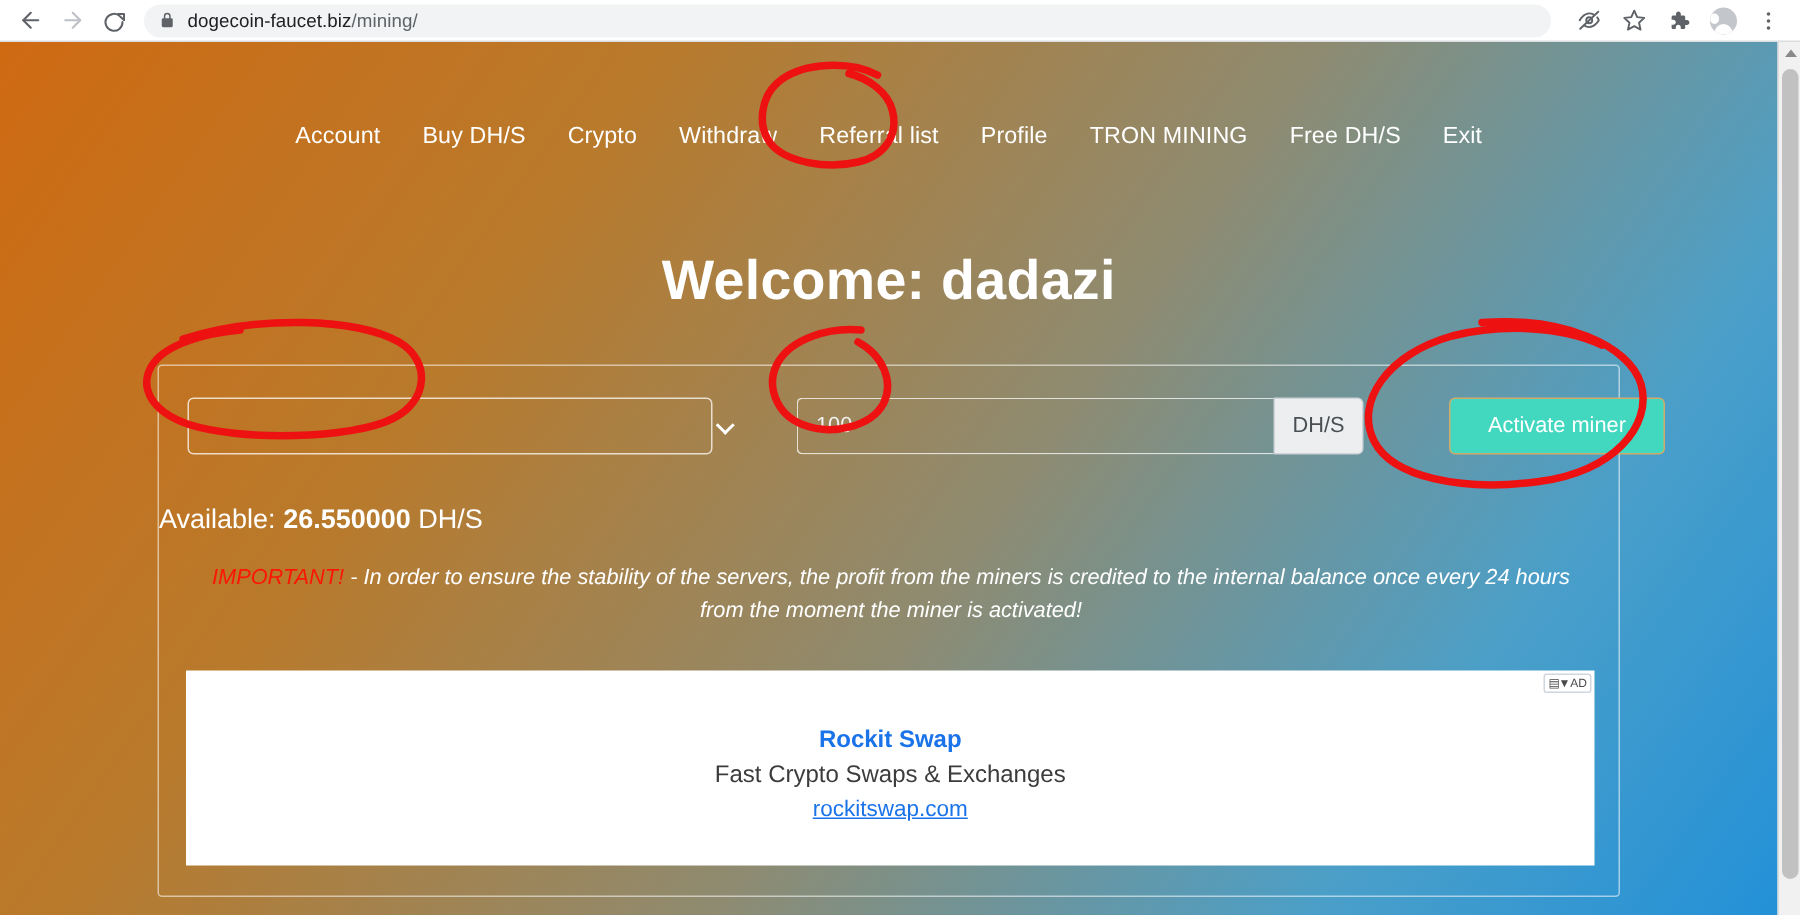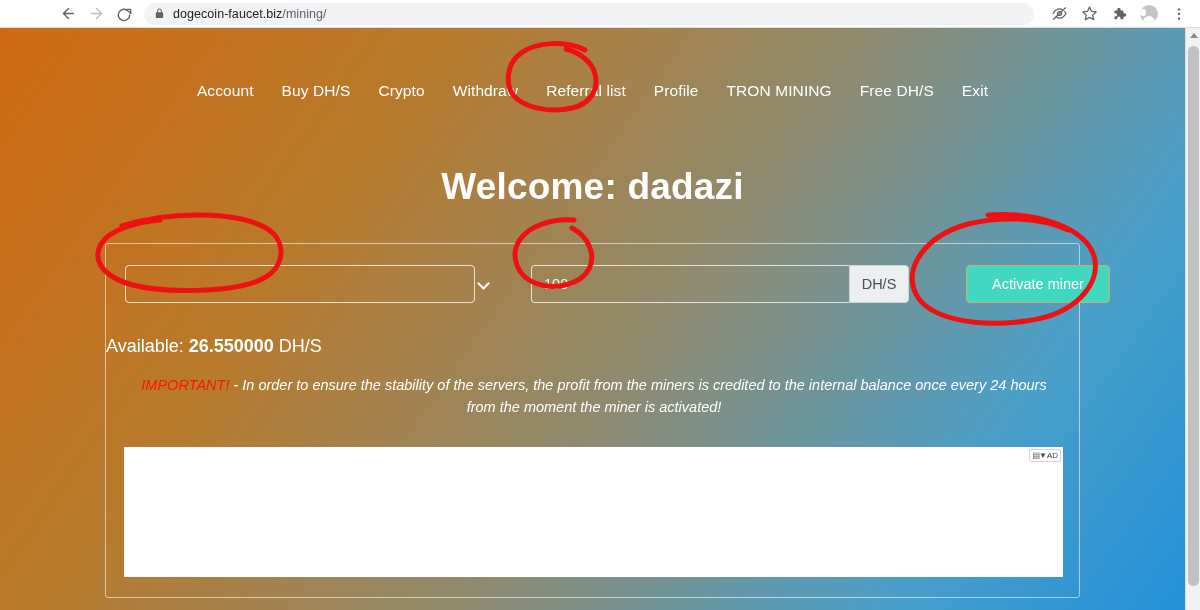--- a/index.html
+++ b/index.html
@@ -10,21 +10,20 @@
     background: #ffffff;
   }
 
   
   .browser-bar {
     position: absolute; left: 0; top: 0;
     width: 1200px; height: 28px;
     background: #ffffff;
     display: flex; align-items: center;
     border-bottom: 1px solid #dadce0;
-    padding-left: 48px;
   }
   .nav-btn {
     width: 28px; height: 28px;
     display: flex; align-items: center; justify-content: center;
     color: #5f6368; flex: 0 0 auto;
   }
   .nav-btn.first { margin-left: 6px; }
   .nav-btn svg { display: block; }
   .nav-btn.disabled { color: #bdc1c6; }
 
@@ -364,20 +363,25 @@
 
     <div class="important-note">
       <span class="flag">IMPORTANT!</span><span> - In order to ensure the stability of the servers, the profit from the miners is credited to the internal balance once every 24 hours from the moment the miner is activated!</span>
     </div>
 
     <div class="ad-block">
       <div class="ad-badge">
         <span class="ad-glyph">▤▼</span>
         <span>AD</span>
       </div>
+      <div class="ad-body">
+        <div class="ad-title">Rockit Swap</div>
+        <div class="ad-desc">Fast Crypto Swaps &amp; Exchanges</div>
+        <div class="ad-link">rockitswap.com</div>
+      </div>
     </div>
   </div>
 
   <svg class="annotations" viewBox="0 0 1200 582" xmlns="http://www.w3.org/2000/svg">
     <g fill="none" stroke="#ee1111" stroke-width="5" stroke-linecap="round" stroke-linejoin="round">
 
       <path d="M585,22 C566,12 536,14 521,25 C506,36 505,57 514,68 C524,80 551,85 572,80 C590,76 599,62 595,46 C592,33 578,24 566,21"></path>
 
       <path d="M122,198 C172,182 238,184 266,200 C288,213 285,240 262,251 C234,265 160,266 126,255 C100,246 93,230 101,216 C110,201 138,194 160,192"></path>
 

